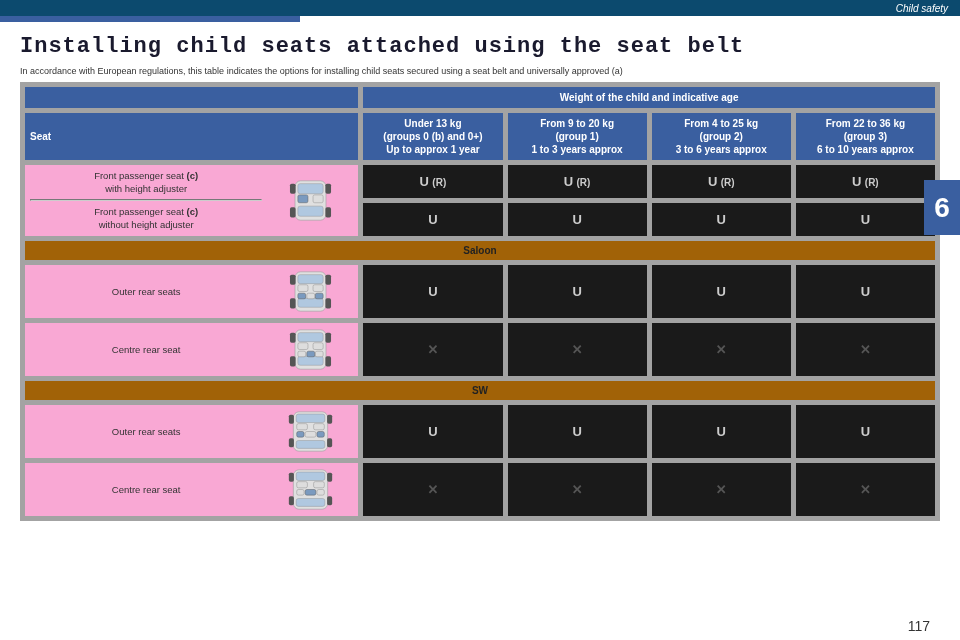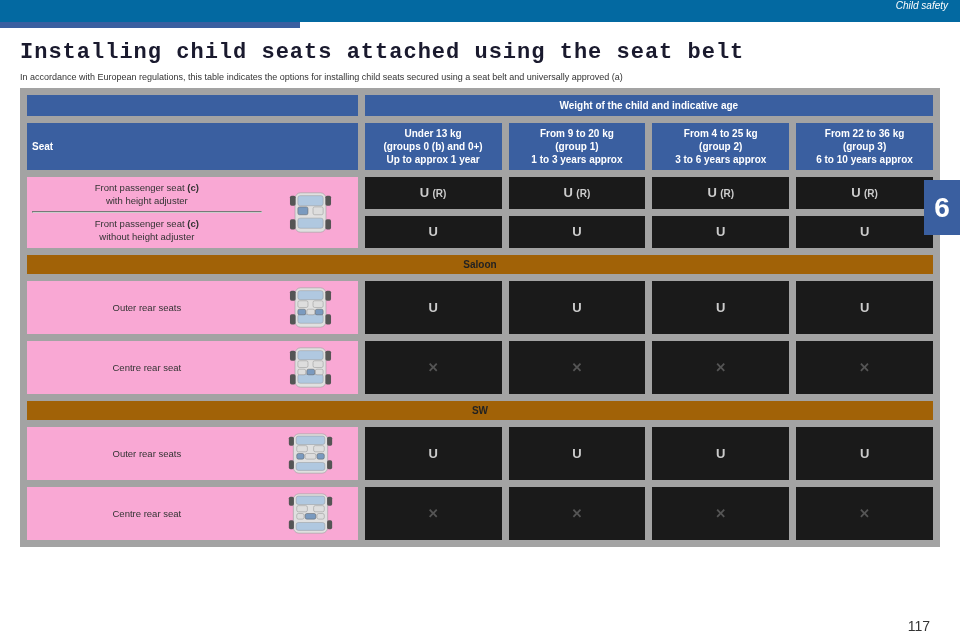--- a/index.html
+++ b/index.html
@@ -7,24 +7,24 @@
       font-family: Arial, sans-serif;
       background: #fff;
       width: 960px;
       height: 640px;
       overflow: hidden;
       position: relative;
     }
 
     
     .top-bar {
-      background: #0369a1;
-      height: 22px;
+      background: #0c4a6e;
+      height: 16px;
       display: flex;
-      align-items: flex-start;
+      align-items: center;
       justify-content: flex-end;
       padding-right: 12px;
     }
     .top-bar-title {
       color: #fff;
       font-size: 10px;
       font-style: italic;
     }
 
     
@@ -60,21 +60,21 @@
 
     
     .seat-table {
       width: 920px;
       border-collapse: collapse;
       border: 1px solid #aaa;
       font-size: 9.5px;
     }
 
     .seat-table th, .seat-table td {
-      border: 7px solid #a3a3a3;
+      border: 5px solid #a3a3a3;
       text-align: center;
       vertical-align: middle;
       padding: 4px 5px;
     }
 
     
     .header-row th {
       background: #3a5fa0;
       color: #fff;
       font-weight: bold;

